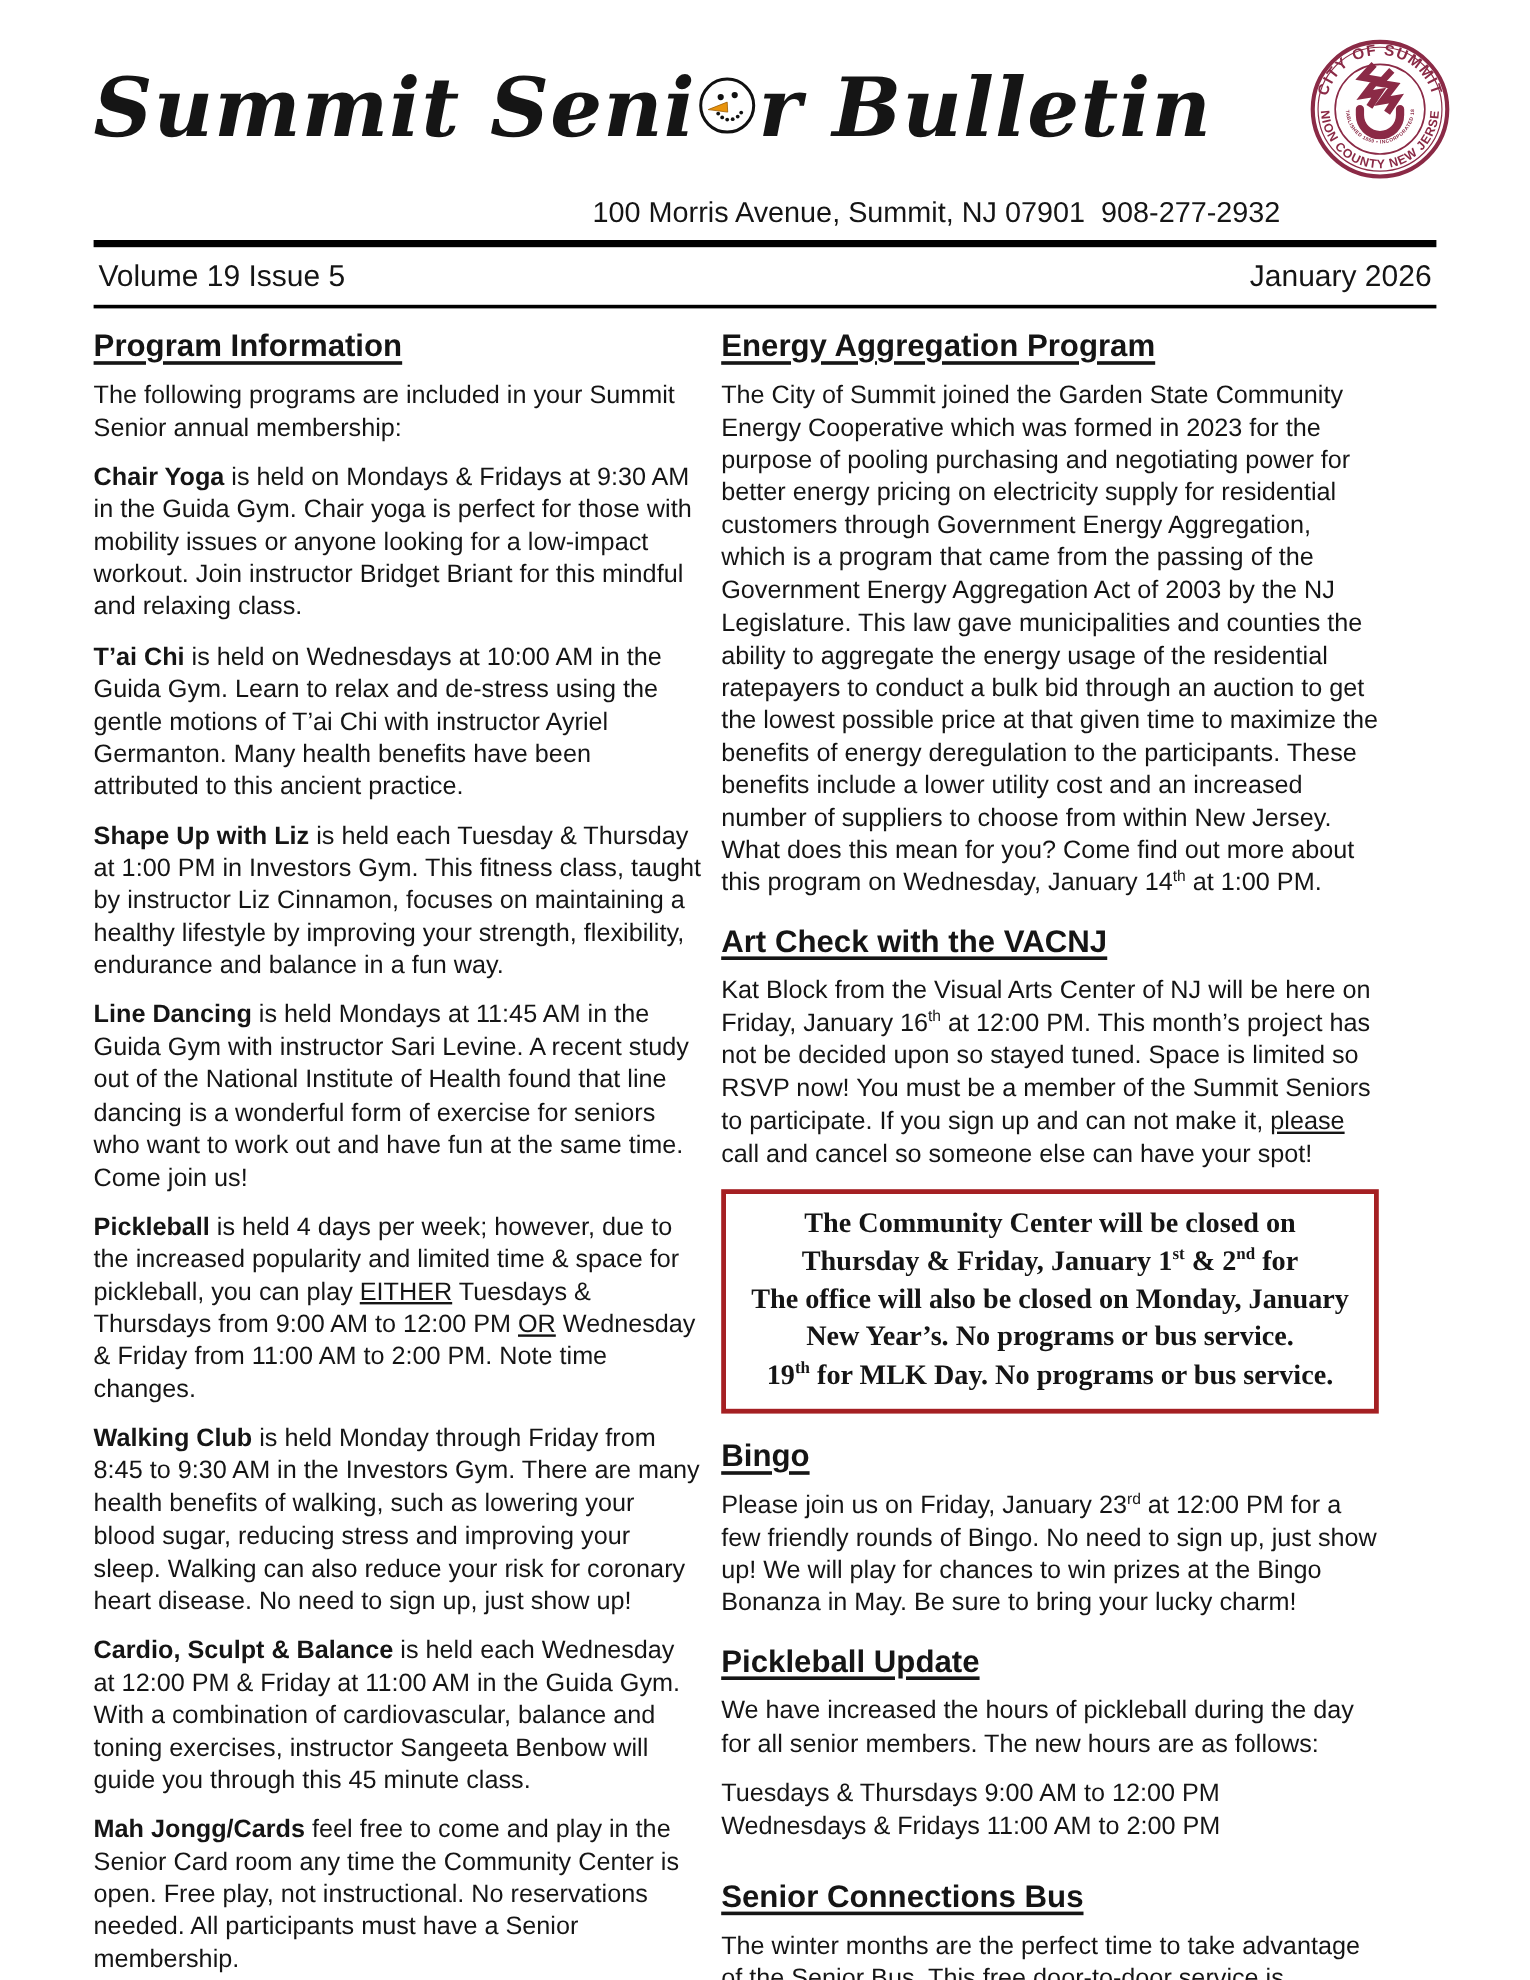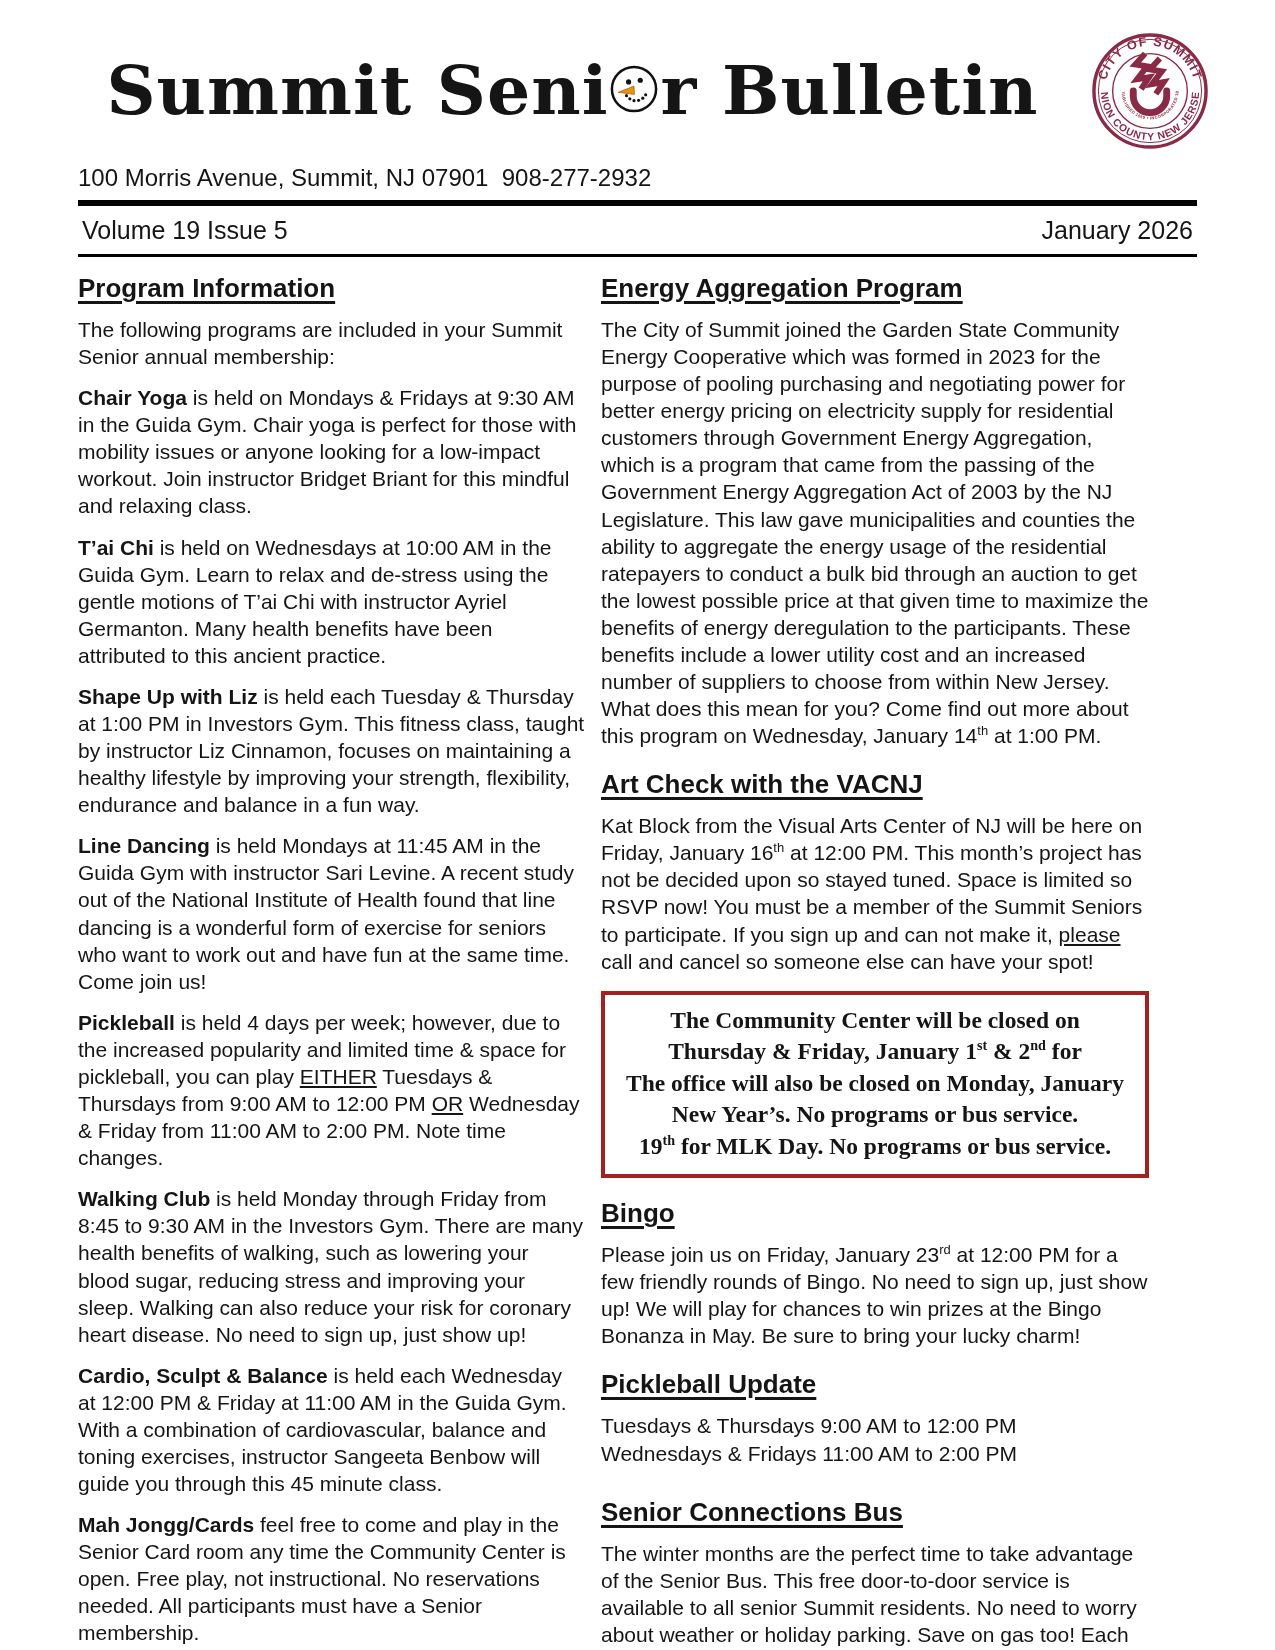--- a/index.html
+++ b/index.html
@@ -15,37 +15,37 @@
     color:var(--ink);
     font-family:"Liberation Sans", sans-serif;
     overflow:hidden;
   }
   .page{padding:30px 78px 0 78px;width:100%;height:100%;}
 
   
   .title-row{position:relative;height:132px;}
   h1.news-title{
     margin:0 130px 0 0;
-    text-align:center;
     font-family:"DejaVu Serif", serif;
+    font-style:italic;
     font-weight:700;
     font-size:68px;
     line-height:120px;
     letter-spacing:1px;
     white-space:nowrap;
   }
   .snowman{
     display:inline-block;
     width:50px;height:50px;
     vertical-align:baseline;
     margin:0 1px -4px 1px;
   }
   .seal{position:absolute;right:-12px;top:2px;width:118px;height:118px;}
   .addr{
-    text-align:left;
+    text-align:right;
     font-size:24px;
     margin:2px 130px 8px 0;
   }
   .rule-thick{height:6px;background:#000;margin-top:2px;}
   .rule-thin{height:3px;background:#000;}
   .vol-row{
     display:flex;justify-content:space-between;align-items:flex-end;
     font-size:25px;
     padding:10px 4px 9px 4px;
   }
@@ -163,20 +163,21 @@
         <div class="notice-box">
           <div class="notice-line"><span>The Community Center will be closed on</span></div>
           <div class="notice-line"><span>Thursday &amp; Friday, January 1</span><sup>st</sup><span> &amp; 2</span><sup>nd</sup><span> for</span></div>
           <div class="notice-line"><span>The office will also be closed on Monday, January</span></div>
           <div class="notice-line"><span>New Year’s. No programs or bus service.</span></div>
           <div class="notice-line"><span>19</span><sup>th</sup><span> for MLK Day. No programs or bus service.</span></div>
         </div>
         <h2 class="section-heading">Bingo</h2>
         <p class="body-para"><span>Please join us on Friday, January 23</span><sup>rd</sup><span> at 12:00 PM for a few friendly rounds of Bingo. No need to sign up, just show up! We will play for chances to win prizes at the Bingo Bonanza in May. Be sure to bring your lucky charm!</span></p>
         <h2 class="section-heading">Pickleball Update</h2>
+        <p class="body-para"><span>We have increased the hours of pickleball during the day for all senior members. The new hours are as follows:</span></p>
         <div class="schedule-lines">
           <div>Tuesdays &amp; Thursdays 9:00 AM to 12:00 PM</div>
           <div>Wednesdays &amp; Fridays 11:00 AM to 2:00 PM</div>
         </div>
         <h2 class="section-heading">Senior Connections Bus</h2>
         <p class="body-para"><span>The winter months are the perfect time to take advantage of the Senior Bus. This free door-to-door service is available to all senior Summit residents. No need to worry about weather or holiday parking. Save on gas too! Each week the bus travels to Shoprite, Walmart, as well as other stores such as Trader Joes, Aldi and Blue Star Shopping Center. Check the monthly calendar for the Tuesday trips. Call the DCP at 908-277-2932 to make a reservation.</span></p>
       </section>
   </main>
 
 </div>

